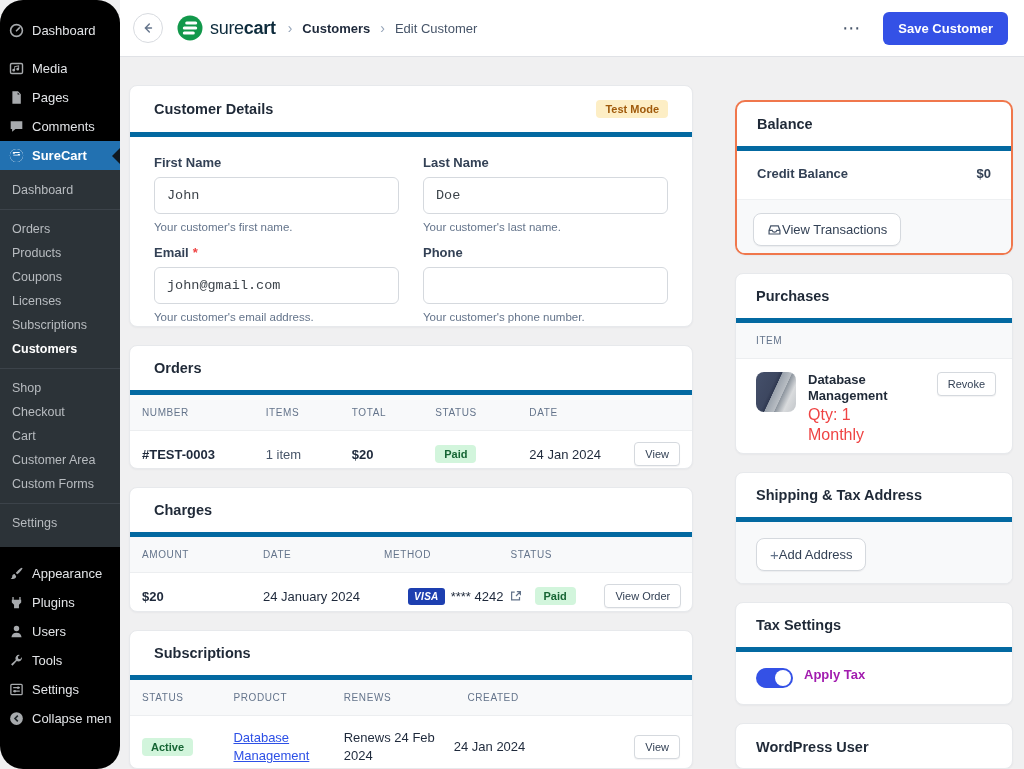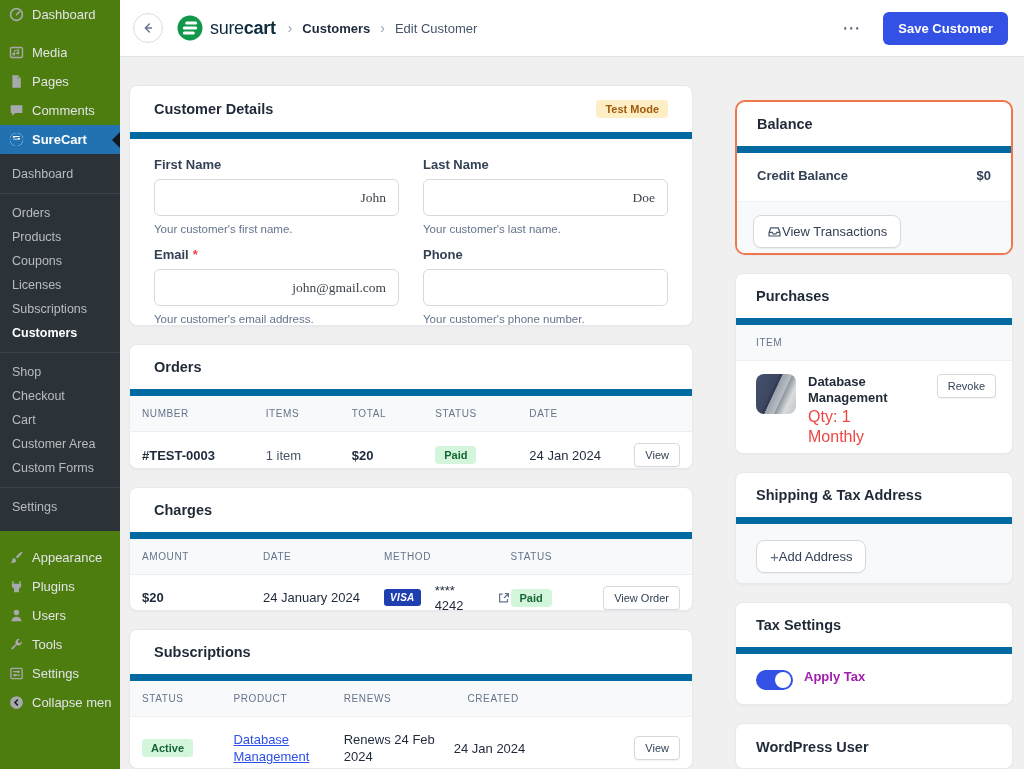--- a/index.html
+++ b/index.html
@@ -1,21 +1,21 @@
 <!DOCTYPE html>
 <html><head>
 <meta charset="utf-8">
 <style>
   * { box-sizing: border-box; margin: 0; padding: 0; }
   html,body { width:1024px; height:769px; overflow:hidden; background:#f0f0f1;
     font-family:"Liberation Sans", sans-serif; font-size:13px; color:#1e293b; }
   .app { display:flex; width:1024px; height:769px; }
 
   
-  .sidebar { width:120px; min-width:120px; background:#4d7c0f; color:#e2e4e7; padding-top:0; }
+  .sidebar { width:120px; min-width:120px; background:#000000; color:#e2e4e7; padding-top:16px;border-radius:23px; }
   .mi { display:flex; align-items:center; gap:8px; padding:7px 9px; font-size:13px; cursor:pointer; position:relative; }
   .mi svg { width:15px; height:15px; flex:0 0 15px; }
   .mi-label { white-space:nowrap; overflow:hidden; }
   .mi.active { background:#2271b1; color:#fff; font-weight:600; }
   .mi.active .arrow { position:absolute; right:0; top:50%; transform:translateY(-50%);
     width:0; height:0; border-top:8px solid transparent; border-bottom:8px solid transparent; border-right:8px solid #101820; }
   .sep-sm { height:9px; }
   .submenu { background:#2c3338; padding:8px 0 12px; }
   .smi { padding:5px 0 5px 12px; font-size:12.5px; color:#b8bcc0; cursor:pointer; white-space:nowrap; }
   .smi.active { color:#fff; font-weight:700; }
@@ -41,54 +41,54 @@
   .more-btn { color:#475569; font-size:18px; letter-spacing:1px; cursor:pointer; }
   .save-btn { background:#3451e6; color:#fff; border:none; border-radius:6px; padding:9px 15px;
     font-size:13px; font-weight:600; cursor:pointer; font-family:inherit; }
 
   .content { flex:1; display:flex; gap:42px; padding:28px 11px 0 9px; overflow:hidden; }
   .col-left { width:564px; min-width:564px; display:flex; flex-direction:column; gap:18px; }
   .col-right { width:278px; min-width:278px; display:flex; flex-direction:column; gap:18px;margin-top:15px; }
 
   .card { background:#fff; border:1px solid #e7e9ec; border-radius:8px; box-shadow:0 1px 2px rgba(16,24,40,.04); overflow:hidden; }
   .card-head { display:flex; align-items:center; justify-content:space-between; padding:14px 24px;
-    border-bottom:7px solid #0369a1; min-height:46px; }
+    border-bottom:5px solid #0369a1; min-height:46px; }
   .card-title { font-size:14.5px; font-weight:700; color:#1f2937; }
   .card-head-sm { padding:14px 20px; }
 
   .badge { display:inline-block; padding:3px 9px; border-radius:4px; font-size:11px; font-weight:700; }
   .badge-warn { background:#fdeec5; color:#a05a0b; }
   .badge-ok { background:#d2f5dc; color:#166534; }
 
   
   .cd-body { padding:18px 24px 20px; display:grid; grid-template-columns:1fr 1fr; column-gap:24px; row-gap:12px; }
   .f-label { font-size:13px; font-weight:600; color:#334155; margin-bottom:7px; display:flex; gap:4px; }
   .req { color:#ef4444; }
   .f-input { width:100%; height:37px; border:1px solid #d5d9de; border-radius:6px; padding:0 12px;
-    font-size:13.5px; color:#3c434a; font-family:Liberation Serif, serif; background:#fff;text-align:right; }
+    font-size:13.5px; color:#3c434a; font-family:Liberation Mono, monospace; background:#fff; }
   .f-help { font-size:11.5px; color:#64748b; margin-top:7px; }
 
   
   .tbl-head { display:flex; align-items:center; background:#f8f9fa; border-bottom:1px solid #eceef0;
     height:36px; padding:0 12px; }
   .th { font-size:10px; font-weight:400; color:#64748b; letter-spacing:.06em; }
   .tbl-row { display:flex; align-items:center; min-height:46px; padding:6px 12px; }
   .td { font-size:13px; color:#1e293b; }
   .muted { color:#475569; }
   .strong { font-weight:700; }
   .cell-end { flex:1; display:flex; justify-content:flex-end; }
   .o-c1{flex:0 0 23%}.o-c2{flex:0 0 16%}.o-c3{flex:0 0 15.5%}.o-c4{flex:0 0 17.5%}.o-c5{flex:0 0 18%}
   .h-c1{flex:0 0 22.5%}.h-c2{flex:0 0 22.5%}.h-c3{flex:0 0 23.5%}.h-c4{flex:0 0 13%}
   .s-c1{flex:0 0 17%}.s-c2{flex:0 0 20.5%}.s-c3{flex:0 0 23%}.s-c4{flex:0 0 20%}
   .btn-sm { background:#fff; border:1px solid #d5d9de; border-radius:4px; padding:5px 10px;
     font-size:11px; font-weight:500; color:#334155; cursor:pointer; box-shadow:0 1px 1px rgba(16,24,40,.05);
     font-family:inherit; white-space:nowrap; }
   .visa { background:#1d3fb0; color:#fff; font-style:italic; font-weight:800; font-size:10px;
     border-radius:3px; padding:3px 6px; letter-spacing:.3px; }
-  .method-cell { display:flex; align-items:center; gap:14px; }
+  .method-cell { display:flex; align-items:center; gap:6px;margin-left:24px; }
   .ext-icon { cursor:pointer; display:inline-flex; }
   .link { color:#2d50e6; text-decoration:underline; cursor:pointer; line-height:1.35; display:inline-block; max-width:105px; }
   .wrap2 { line-height:1.35; max-width:110px; }
 
   
   .balance-card { border:2px solid #f0774c; border-radius:10px; }
   .balance-row { display:flex; align-items:center; justify-content:space-between; padding:15px 20px 18px; }
   .balance-label { font-size:13px; font-weight:600; color:#334155; }
   .balance-amount { font-size:13px; font-weight:600; color:#334155; }
   .balance-foot { background:#f8f9fa; border-top:1px solid #eef0f2; padding:13px 16px; }

